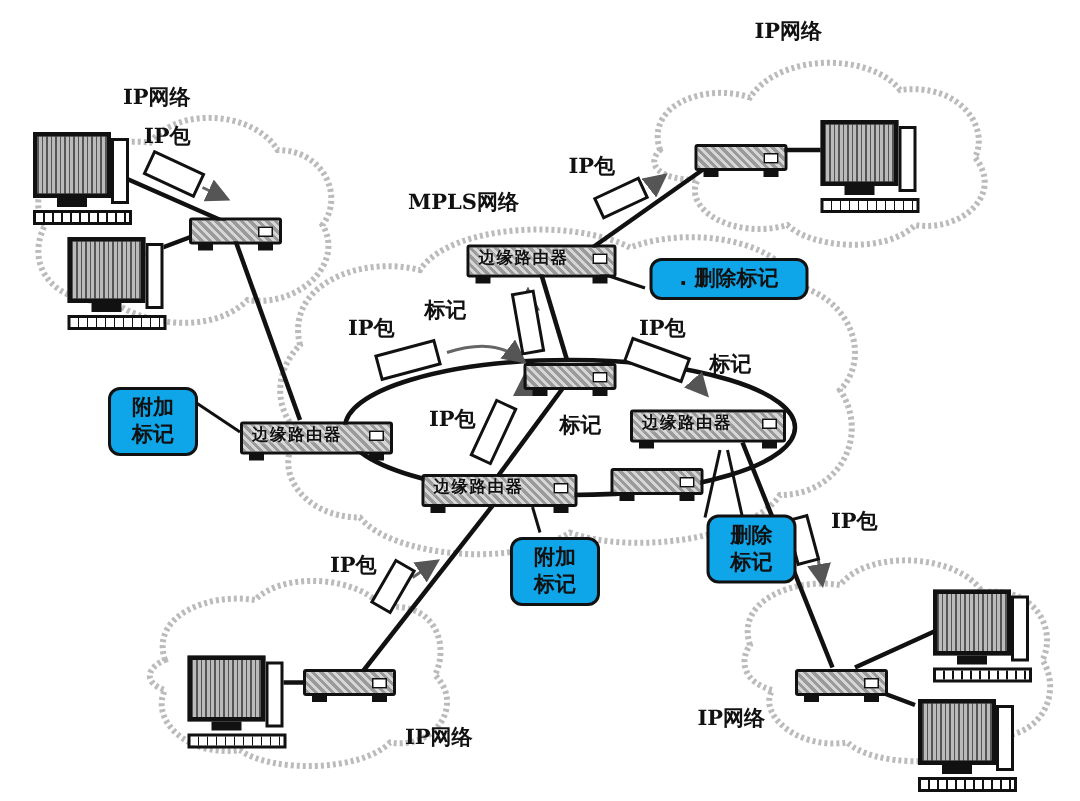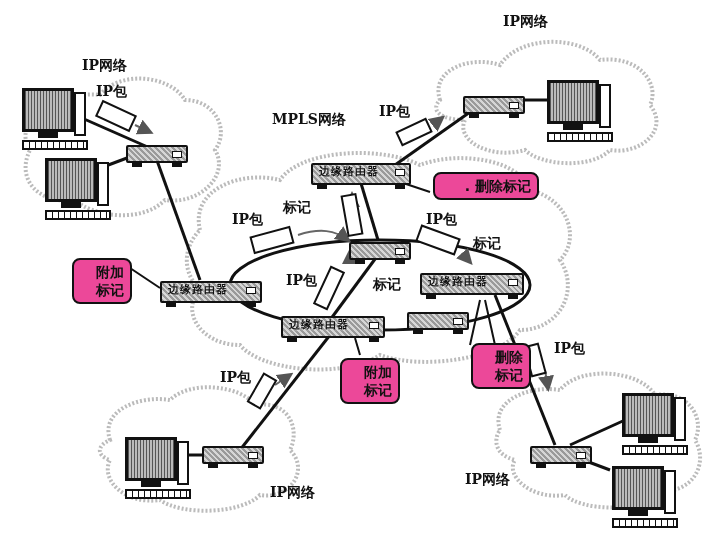--- a/index.html
+++ b/index.html
@@ -1,23 +1,23 @@
 <!DOCTYPE html>
 <html><head>
 <meta charset="utf-8">
 <style>
   html, body { margin: 0; padding: 0; background: #ffffff; }
   body { width: 720px; height: 534px; position: relative; overflow: hidden;
          font-family: "DejaVu Serif", "Liberation Serif", serif; color: #111; }
   #stage { position: absolute; left: 0; top: 0; width: 720px; height: 534px; }
   .lbl { position: absolute; font-size: 14px; font-weight: bold; white-space: nowrap; line-height: 1; }
   .lbl.sans { font-family: "DejaVu Sans", "Liberation Sans", sans-serif; font-weight: bold; }
-  .callout { position: absolute; background: #ec4899; border: 2px solid #111; border-radius: 8px;
+  .callout { position: absolute; background: #0ea5e9; border: 2px solid #111; border-radius: 8px;
              font-family: "DejaVu Sans", "Liberation Sans", sans-serif; font-weight: bold;
-             font-size: 14px; text-align: right; line-height: 18px; padding: 3px 6px; }
+             font-size: 14px; text-align: center; line-height: 18px; padding: 3px 6px; }
   .router { position: absolute; height: 18px; background: repeating-linear-gradient(45deg,#9a9a9a 0 2px,#d6d6d6 2px 4px);
             border: 2px solid #111; border-radius: 2px; box-sizing: border-box; }
   .router .foot { position: absolute; bottom: -6px; width: 10px; height: 5px; background: #111; }
   .router .led { position: absolute; right: 4px; top: 4px; width: 8px; height: 5px; background: #fff; border: 1px solid #111; }
   .router .name { position: absolute; left: 6px; top: -1px; font-family: "DejaVu Sans","Liberation Sans",sans-serif;
                   font-weight: bold; font-size: 11px; letter-spacing: 1px; color:#111; text-shadow: 0 0 2px #fff; }
   .router.edge { height: 22px; }
   .pc { position: absolute; width: 70px; height: 72px; }
   .pc .screen { position: absolute; left: 0; top: 0; width: 52px; height: 44px; border: 3px solid #111;
                 background: repeating-linear-gradient(90deg,#555 0 1px,#bbb 1px 3px), #888; box-sizing: border-box; }
@@ -184,21 +184,21 @@
     </div>
   <div class="router edge" style="left:281px;top:316px;width:104px">
       <span class="name">边缘路由器</span>
       <div class="led"></div>
       <div class="foot" style="left:4px"></div>
       <div class="foot" style="right:4px"></div>
     </div>
 
   <span class="lbl" style="left:82px;top:58px">IP网络</span>
   <span class="lbl" style="left:503px;top:14px">IP网络</span>
-  <span class="lbl" style="left:272px;top:112px">MPLS网络</span>
+  <span class="lbl" style="left:272px;top:128px">MPLS网络</span>
   <span class="lbl" style="left:270px;top:485px">IP网络</span>
   <span class="lbl" style="left:465px;top:472px">IP网络</span>
 
   <span class="lbl" style="left:96px;top:84px">IP包</span>
   <span class="lbl" style="left:379px;top:104px">IP包</span>
   <span class="lbl" style="left:232px;top:212px">IP包</span>
   <span class="lbl sans" style="left:283px;top:200px">标记</span>
   <span class="lbl" style="left:426px;top:212px">IP包</span>
   <span class="lbl sans" style="left:473px;top:236px">标记</span>
   <span class="lbl" style="left:286px;top:273px">IP包</span>

